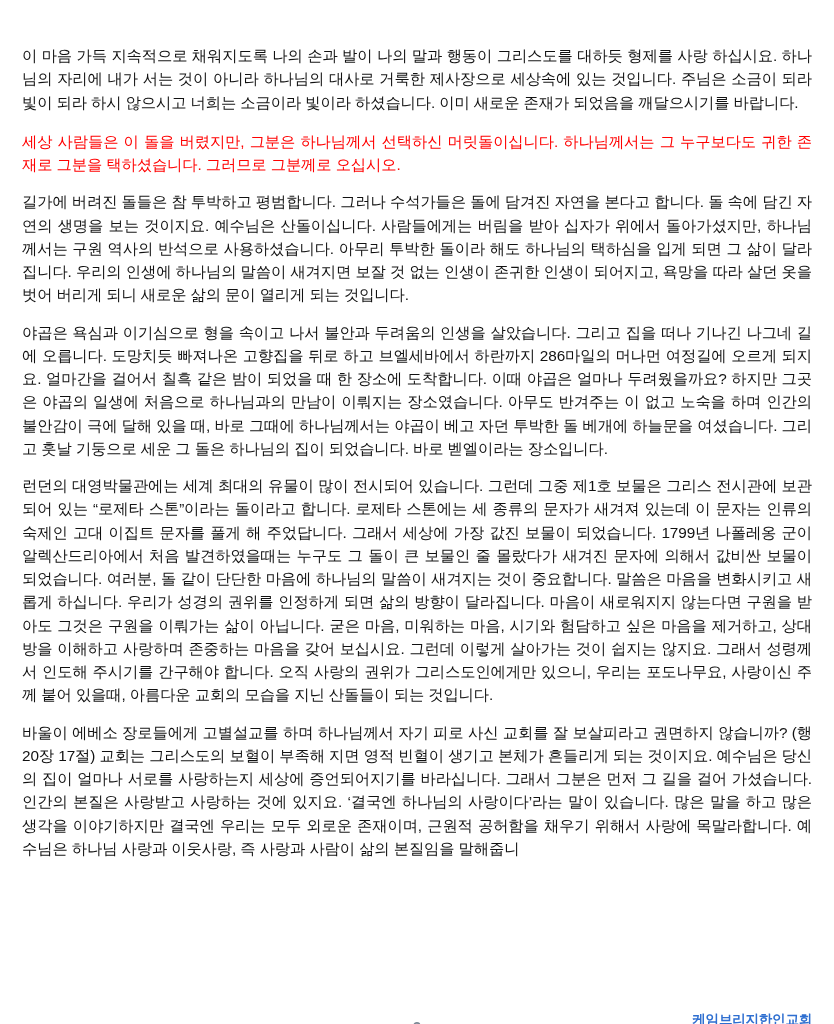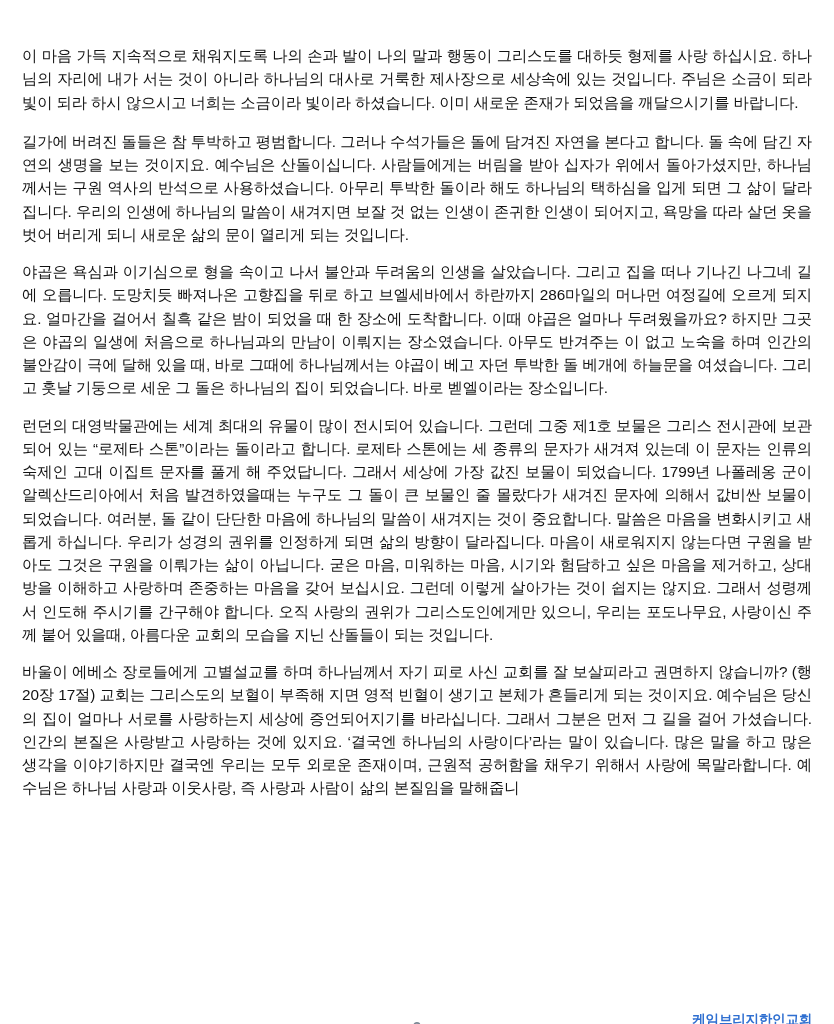--- a/index.html
+++ b/index.html
@@ -64,20 +64,21 @@
     letter-spacing: -0.2px;
   }
 </style>
 </head>
 <body>
 
 <div class="page">
 
   <p class="para first">이 마음 가득 지속적으로 채워지도록 나의 손과 발이 나의 말과 행동이 그리스도를 대하듯 형제를 사랑 하십시요. 하나님의 자리에 내가 서는 것이 아니라 하나님의 대사로 거룩한 제사장으로 세상속에 있는 것입니다. 주님은 소금이 되라 빛이 되라 하시 않으시고 너희는 소금이라 빛이라 하셨습니다. 이미 새로운 존재가 되었음을 깨달으시기를 바랍니다.</p>
 
+  <p class="para highlight">세상 사람들은 이 돌을 버렸지만, 그분은 하나님께서 선택하신 머릿돌이십니다. 하나님께서는 그 누구보다도 귀한 존재로 그분을 택하셨습니다. 그러므로 그분께로 오십시오.</p>
 
   <p class="para">길가에 버려진 돌들은 참 투박하고 평범합니다. 그러나 수석가들은 돌에 담겨진 자연을 본다고 합니다. 돌 속에 담긴 자연의 생명을 보는 것이지요. 예수님은 산돌이십니다. 사람들에게는 버림을 받아 십자가 위에서 돌아가셨지만, 하나님께서는 구원 역사의 반석으로 사용하셨습니다. 아무리 투박한 돌이라 해도 하나님의 택하심을 입게 되면 그 삶이 달라집니다. 우리의 인생에 하나님의 말씀이 새겨지면 보잘 것 없는 인생이 존귀한 인생이 되어지고, 욕망을 따라 살던 옷을 벗어 버리게 되니 새로운 삶의 문이 열리게 되는 것입니다.</p>
 
   <p class="para">야곱은 욕심과 이기심으로 형을 속이고 나서 불안과 두려움의 인생을 살았습니다. 그리고 집을 떠나 기나긴 나그네 길에 오릅니다. 도망치듯 빠져나온 고향집을 뒤로 하고 브엘세바에서 하란까지 286마일의 머나먼 여정길에 오르게 되지요. 얼마간을 걸어서 칠흑 같은 밤이 되었을 때 한 장소에 도착합니다. 이때 야곱은 얼마나 두려웠을까요? 하지만 그곳은 야곱의 일생에 처음으로 하나님과의 만남이 이뤄지는 장소였습니다. 아무도 반겨주는 이 없고 노숙을 하며 인간의 불안감이 극에 달해 있을 때, 바로 그때에 하나님께서는 야곱이 베고 자던 투박한 돌 베개에 하늘문을 여셨습니다. 그리고 훗날 기둥으로 세운 그 돌은 하나님의 집이 되었습니다. 바로 벧엘이라는 장소입니다.</p>
 
   <p class="para">런던의 대영박물관에는 세계 최대의 유물이 많이 전시되어 있습니다. 그런데 그중 제1호 보물은 그리스 전시관에 보관되어 있는 “로제타 스톤”이라는 돌이라고 합니다. 로제타 스톤에는 세 종류의 문자가 새겨져 있는데 이 문자는 인류의 숙제인 고대 이집트 문자를 풀게 해 주었답니다. 그래서 세상에 가장 값진 보물이 되었습니다. 1799년 나폴레옹 군이 알렉산드리아에서 처음 발견하였을때는 누구도 그 돌이 큰 보물인 줄 몰랐다가 새겨진 문자에 의해서 값비싼 보물이 되었습니다. 여러분, 돌 같이 단단한 마음에 하나님의 말씀이 새겨지는 것이 중요합니다. 말씀은 마음을 변화시키고 새롭게 하십니다. 우리가 성경의 권위를 인정하게 되면 삶의 방향이 달라집니다. 마음이 새로워지지 않는다면 구원을 받아도 그것은 구원을 이뤄가는 삶이 아닙니다. 굳은 마음, 미워하는 마음, 시기와 험담하고 싶은 마음을 제거하고, 상대방을 이해하고 사랑하며 존중하는 마음을 갖어 보십시요. 그런데 이렇게 살아가는 것이 쉽지는 않지요. 그래서 성령께서 인도해 주시기를 간구해야 합니다. 오직 사랑의 권위가 그리스도인에게만 있으니, 우리는 포도나무요, 사랑이신 주께 붙어 있을때, 아름다운 교회의 모습을 지닌 산돌들이 되는 것입니다.</p>
 
   <p class="para">바울이 에베소 장로들에게 고별설교를 하며 하나님께서 자기 피로 사신 교회를 잘 보살피라고 권면하지 않습니까? (행 20장 17절) 교회는 그리스도의 보혈이 부족해 지면 영적 빈혈이 생기고 본체가 흔들리게 되는 것이지요. 예수님은 당신의 집이 얼마나 서로를 사랑하는지 세상에 증언되어지기를 바라십니다. 그래서 그분은 먼저 그 길을 걸어 가셨습니다. 인간의 본질은 사랑받고 사랑하는 것에 있지요. ‘결국엔 하나님의 사랑이다’라는 말이 있습니다. 많은 말을 하고 많은 생각을 이야기하지만 결국엔 우리는 모두 외로운 존재이며, 근원적 공허함을 채우기 위해서 사랑에 목말라합니다. 예수님은 하나님 사랑과 이웃사랑, 즉 사랑과 사람이 삶의 본질임을 말해줍니</p>
 
   <div class="footer">

